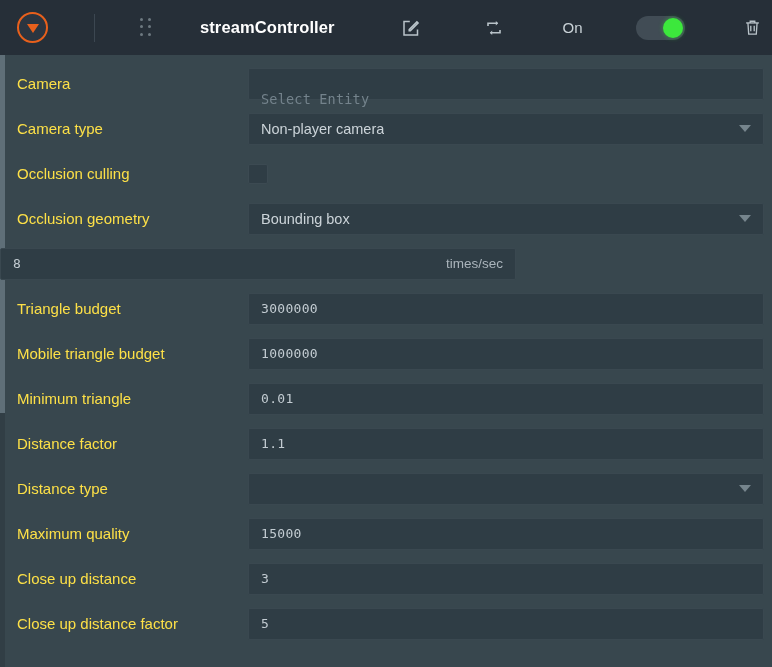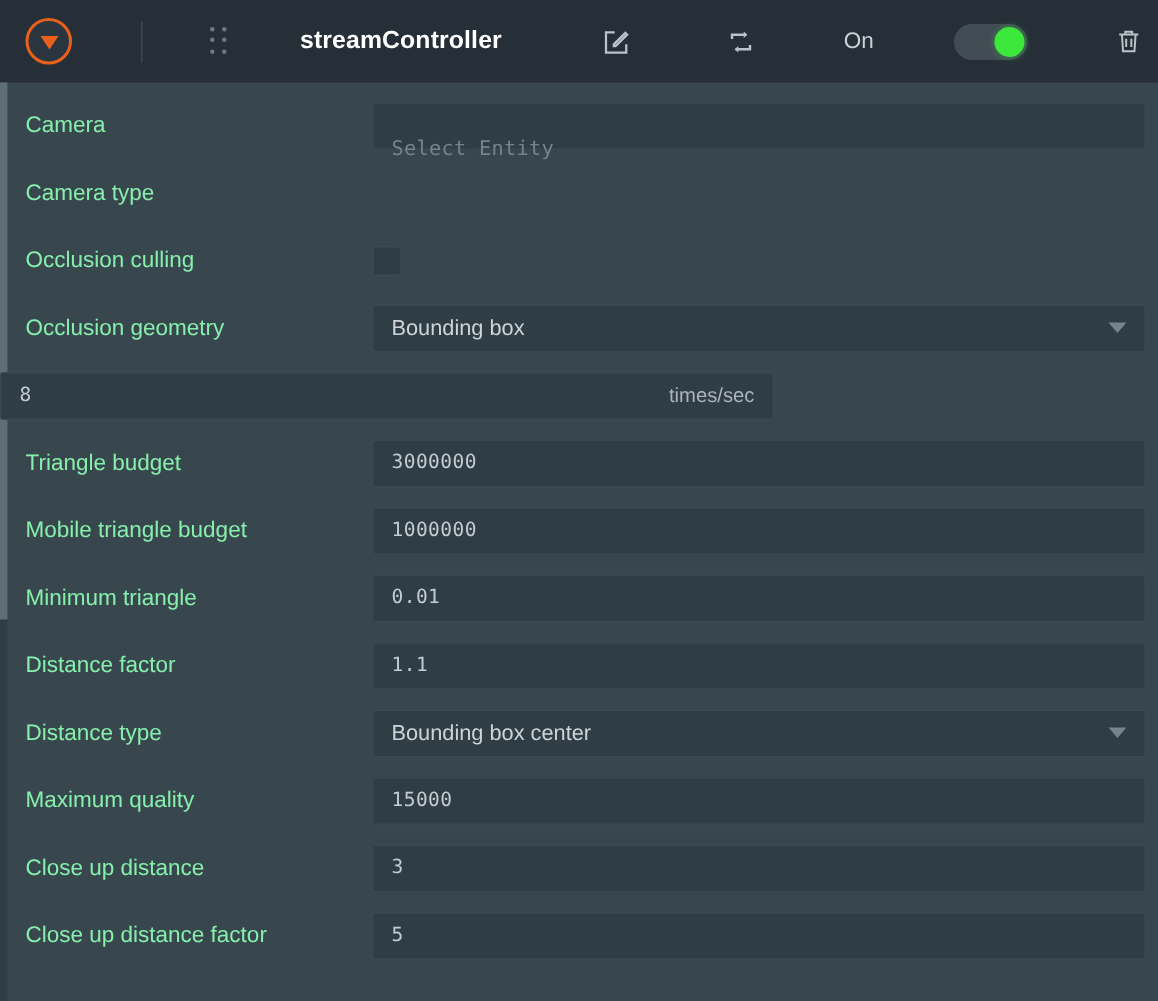--- a/index.html
+++ b/index.html
@@ -161,21 +161,21 @@
     height: 45px;
     display: flex;
     align-items: center;
   }
 
   .row-label {
     width: 248px;
     box-sizing: border-box;
     padding-left: 17px;
     font-size: 15px;
-    color: #86efac;
+    color: #fde047;
     white-space: nowrap;
     flex: none;
   }
 
   .field {
     position: relative;
     box-sizing: border-box;
     height: 32px;
     width: 516px;
     background: #2f3d45;
@@ -299,20 +299,24 @@
 
   <div class="form" id="form">
       <div class="row">
         <div class="row-label">Camera</div>
         <div class="field">
           <span class="field-value placeholder">Select Entity</span>
         </div>
       </div>
       <div class="row">
         <div class="row-label">Camera type</div>
+        <div class="field">
+          <span class="field-value">Non-player camera</span>
+          <span class="caret"></span>
+        </div>
       </div>
       <div class="row">
         <div class="row-label">Occlusion culling</div>
         <div class="checkbox"></div>
       </div>
       <div class="row">
         <div class="row-label">Occlusion geometry</div>
         <div class="field">
           <span class="field-value">Bounding box</span>
           <span class="caret"></span>
@@ -344,21 +348,20 @@
       </div>
       <div class="row">
         <div class="row-label">Distance factor</div>
         <div class="field">
           <span class="field-value mono">1.1</span>
         </div>
       </div>
       <div class="row">
         <div class="row-label">Distance type</div>
         <div class="field">
-          <span class="field-value">Bounding box center</span>
           <span class="caret"></span>
         </div>
       </div>
       <div class="row">
         <div class="row-label">Maximum quality</div>
         <div class="field">
           <span class="field-value mono">15000</span>
         </div>
       </div>
       <div class="row">

